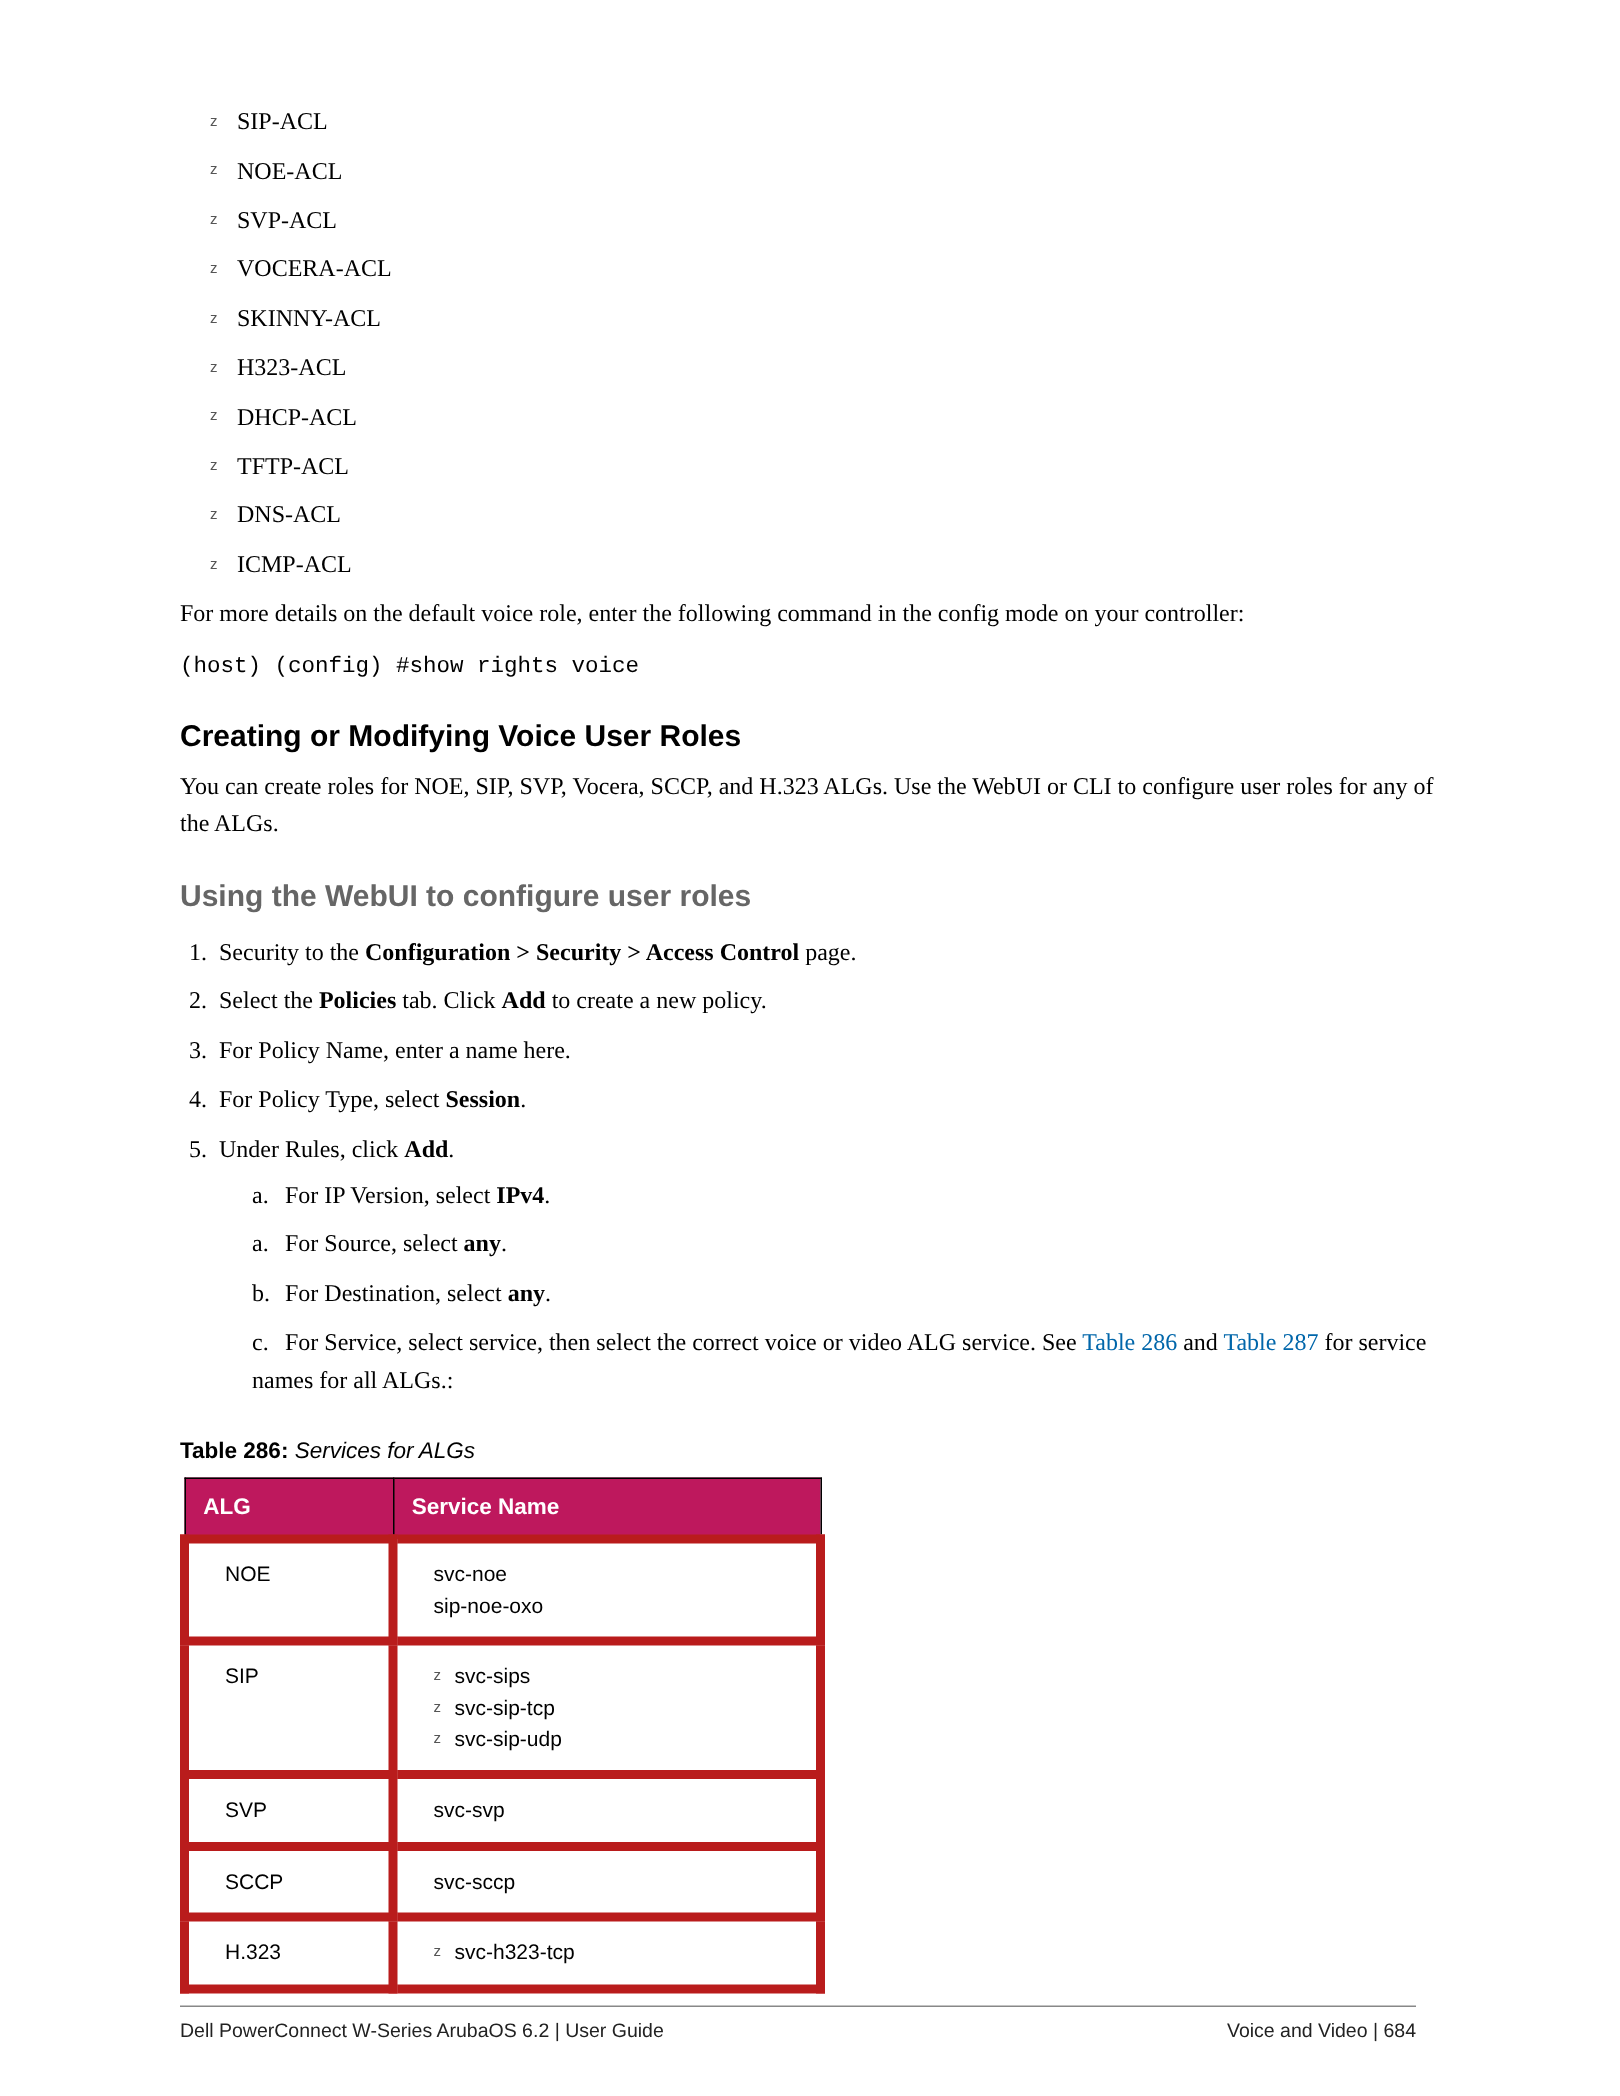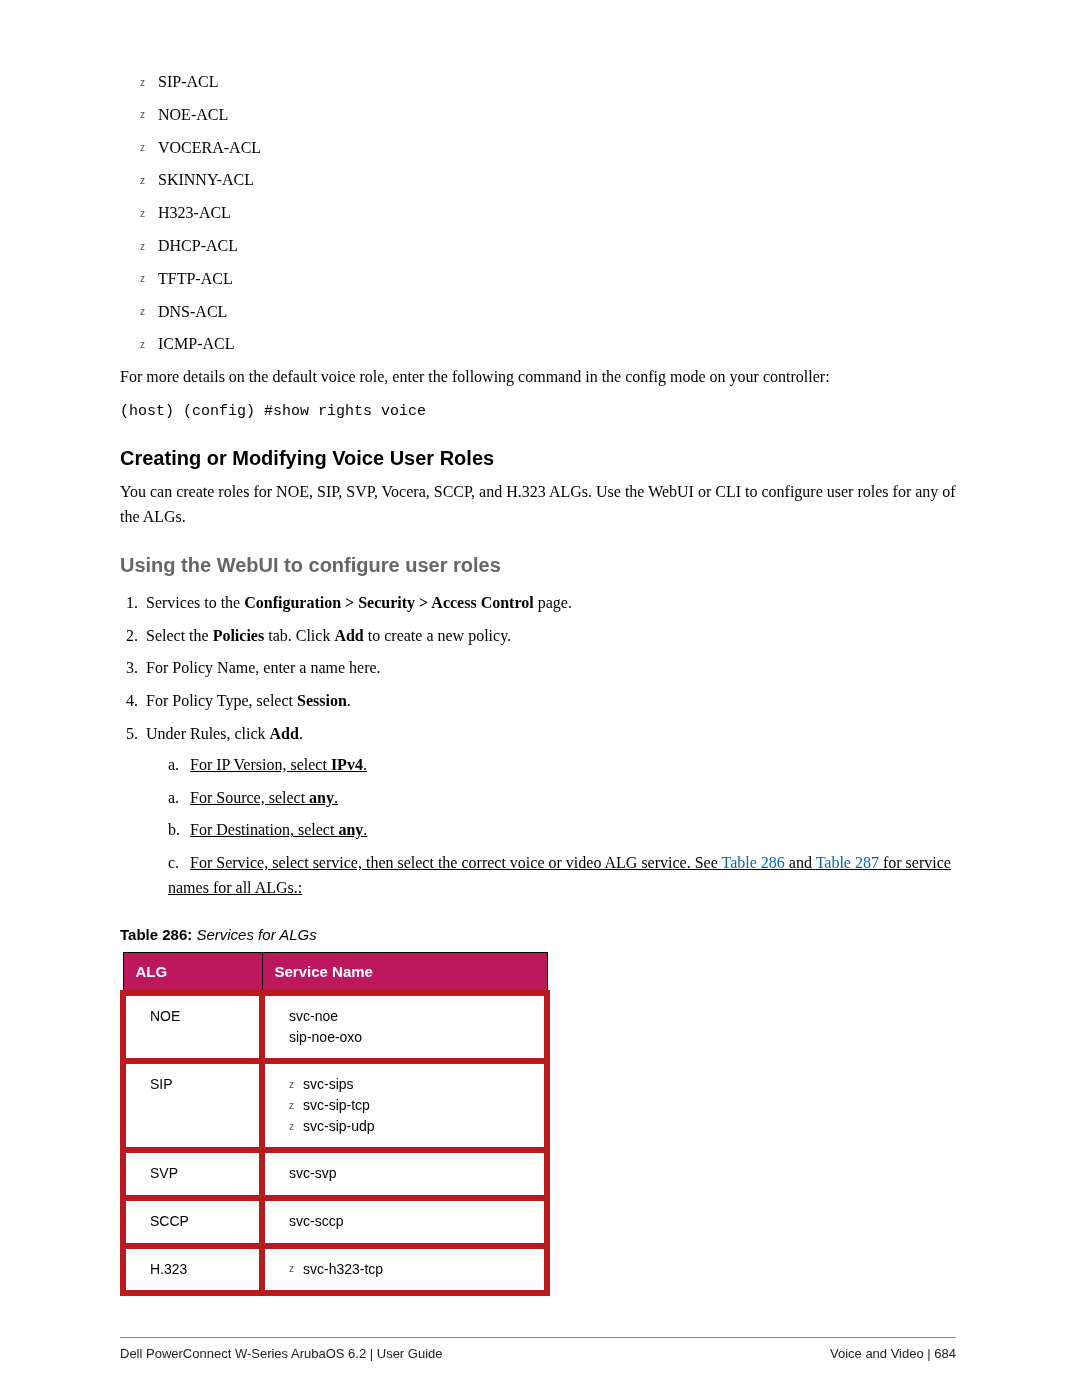--- a/index.html
+++ b/index.html
@@ -66,21 +66,20 @@
     margin: 0;
   }
   ol.steps > li {
     margin-bottom: 8px;
     padding-left: 4px;
   }
   ol.sub {
     list-style: none;
     padding-left: 22px;
     margin: 6px 0 0 0;
-    text-decoration: underline;
   }
   ol.sub > li {
     margin-bottom: 8px;
   }
   ol.sub > li .marker {
     display: inline-block;
     width: 22px;
   }
   .bold {
     font-weight: bold;
@@ -135,60 +134,61 @@
     display: inline-block;
     width: 14px;
     vertical-align: middle;
     position: relative;
     top: -1px;
   }
   .footer {
     position: absolute;
     bottom: 36px;
     left: 120px;
-    right: 124px;
+    right: 136px;
     border-top: 1px solid #888;
     padding-top: 8px;
     display: flex;
     justify-content: space-between;
     font-family: Arial, Helvetica, sans-serif;
     font-size: 13px;
     color: #222;
     gap: 13px;
   }
 </style>
 </head>
 <body>
 
 <div class="page">
   <div class="content">
 
     <ul class="z-list">
       <li>SIP-ACL</li>
       <li>NOE-ACL</li>
+      <li>SVP-ACL</li>
       <li>VOCERA-ACL</li>
       <li>SKINNY-ACL</li>
       <li>H323-ACL</li>
       <li>DHCP-ACL</li>
       <li>TFTP-ACL</li>
       <li>DNS-ACL</li>
       <li>ICMP-ACL</li>
     </ul>
 
     <p class="body">For more details on the default voice role, enter the following command in the config mode on your controller:</p>
     <pre class="code">(host) (config) #show rights voice</pre>
 
     <h2 class="section">Creating or Modifying Voice User Roles</h2>
     <p class="body">You can create roles for NOE, SIP, SVP, Vocera, SCCP, and H.323 ALGs. Use the WebUI or CLI to configure user roles for any of the ALGs.</p>
 
     <h3 class="subsection">Using the WebUI to configure user roles</h3>
 
     <ol class="steps">
       <li>
-        <span>Services to the </span><span class="bold">Configuration &gt; Security &gt; Access Control</span><span> page.</span>
+        <span>Security to the </span><span class="bold">Configuration &gt; Security &gt; Access Control</span><span> page.</span>
       </li>
       <li>
         <span>Select the </span><span class="bold">Policies</span><span> tab. Click </span><span class="bold">Add</span><span> to create a new policy.</span>
       </li>
       <li>For Policy Name, enter a name here.</li>
       <li>
         <span>For Policy Type, select </span><span class="bold">Session</span><span>.</span>
       </li>
       <li>
         <span>Under Rules, click </span><span class="bold">Add</span><span>.</span>

